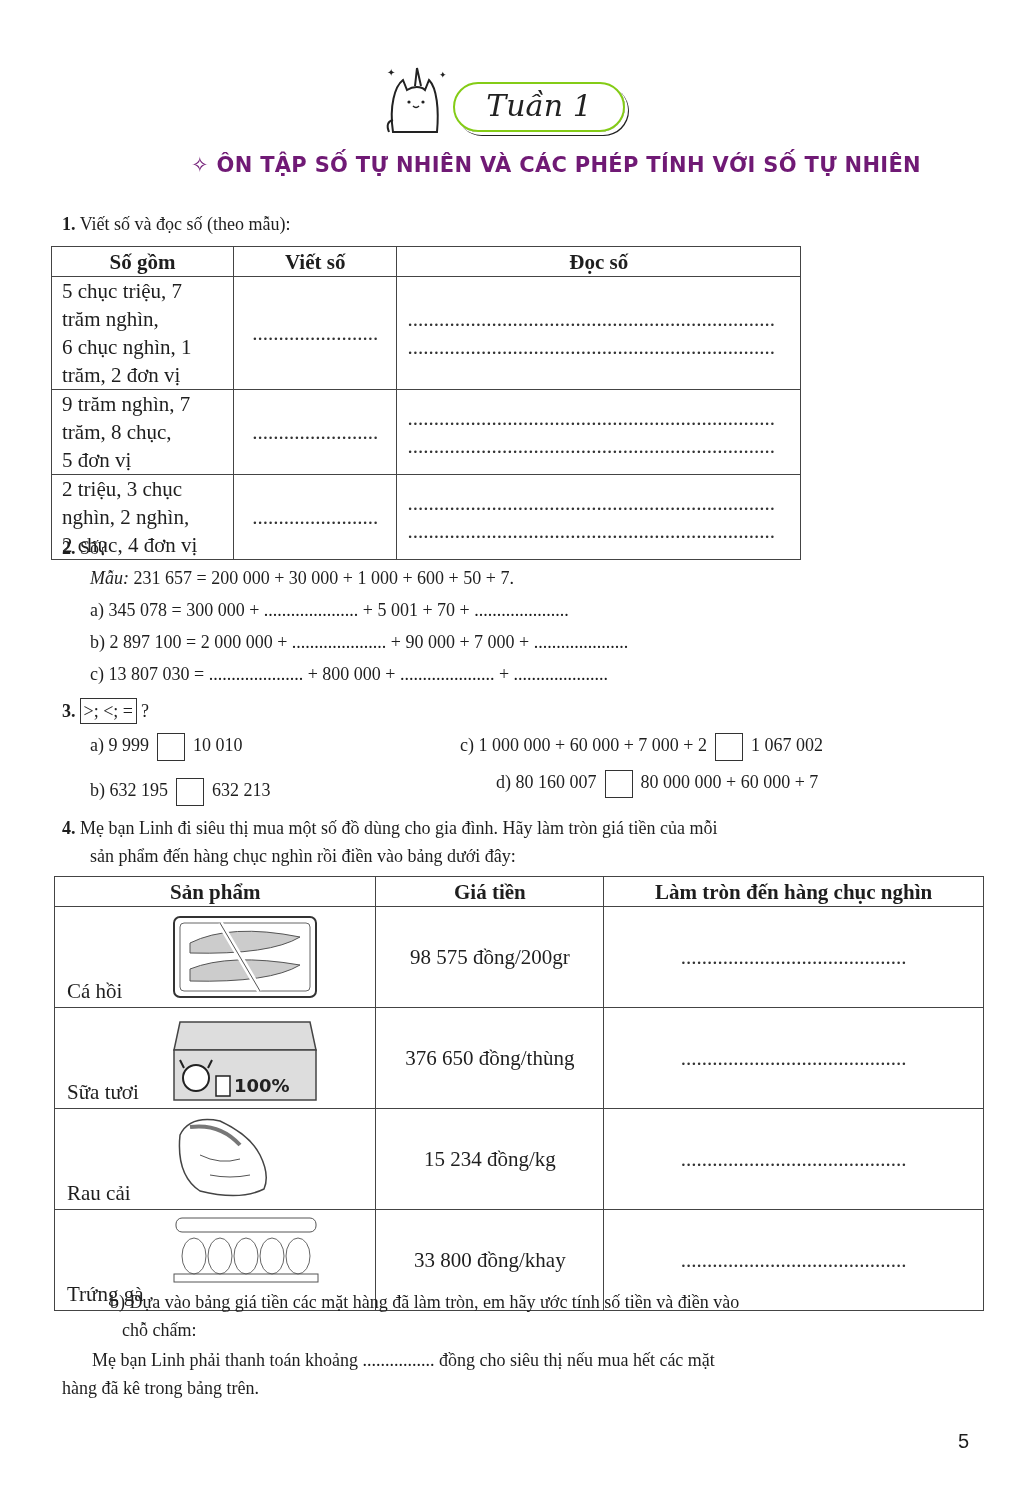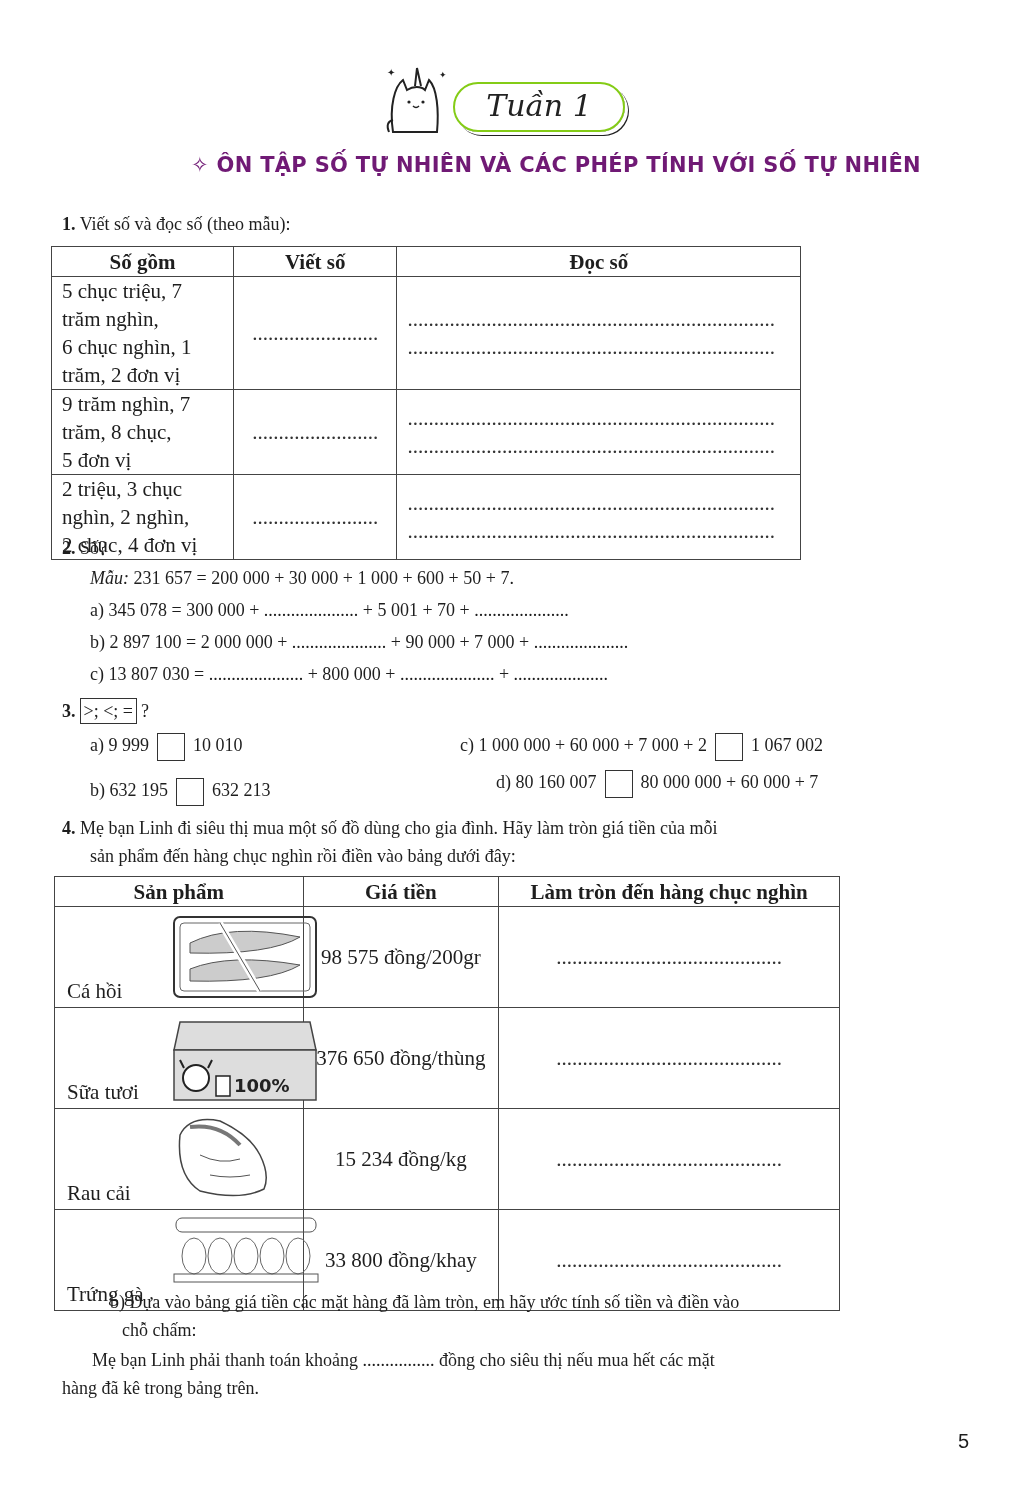--- a/index.html
+++ b/index.html
@@ -128,21 +128,21 @@
 <div class="abs q" style="left:460px; top:770px;margin-left:36px;">
   <span>d) 80 160 007</span><span class="cmp-box"></span><span>80 000 000 + 60 000 + 7</span>
 </div>
 
 <div class="abs q" style="left:62px; top:818px; width:920px; white-space:nowrap;">
   <b>4.</b>
   <span>Mẹ bạn Linh đi siêu thị mua một số đồ dùng cho gia đình. Hãy làm tròn giá tiền của mỗi</span>
 </div>
 <div class="abs q" style="left:90px; top:846px;">sản phẩm đến hàng chục nghìn rồi điền vào bảng dưới đây:</div>
 
-<table class="t4" style="left:54px; top:876px; width:786px;">
+<table class="t4" style="left:54px; top:876px; width:930px;">
   <colgroup>
       <col style="width:322px">
       <col style="width:228px">
       <col style="width:380px">
     </colgroup>
   <tbody>
       <tr>
     <th>Sản phẩm</th>
     <th>Giá tiền</th>
     <th>Làm tròn đến hàng chục nghìn</th>

